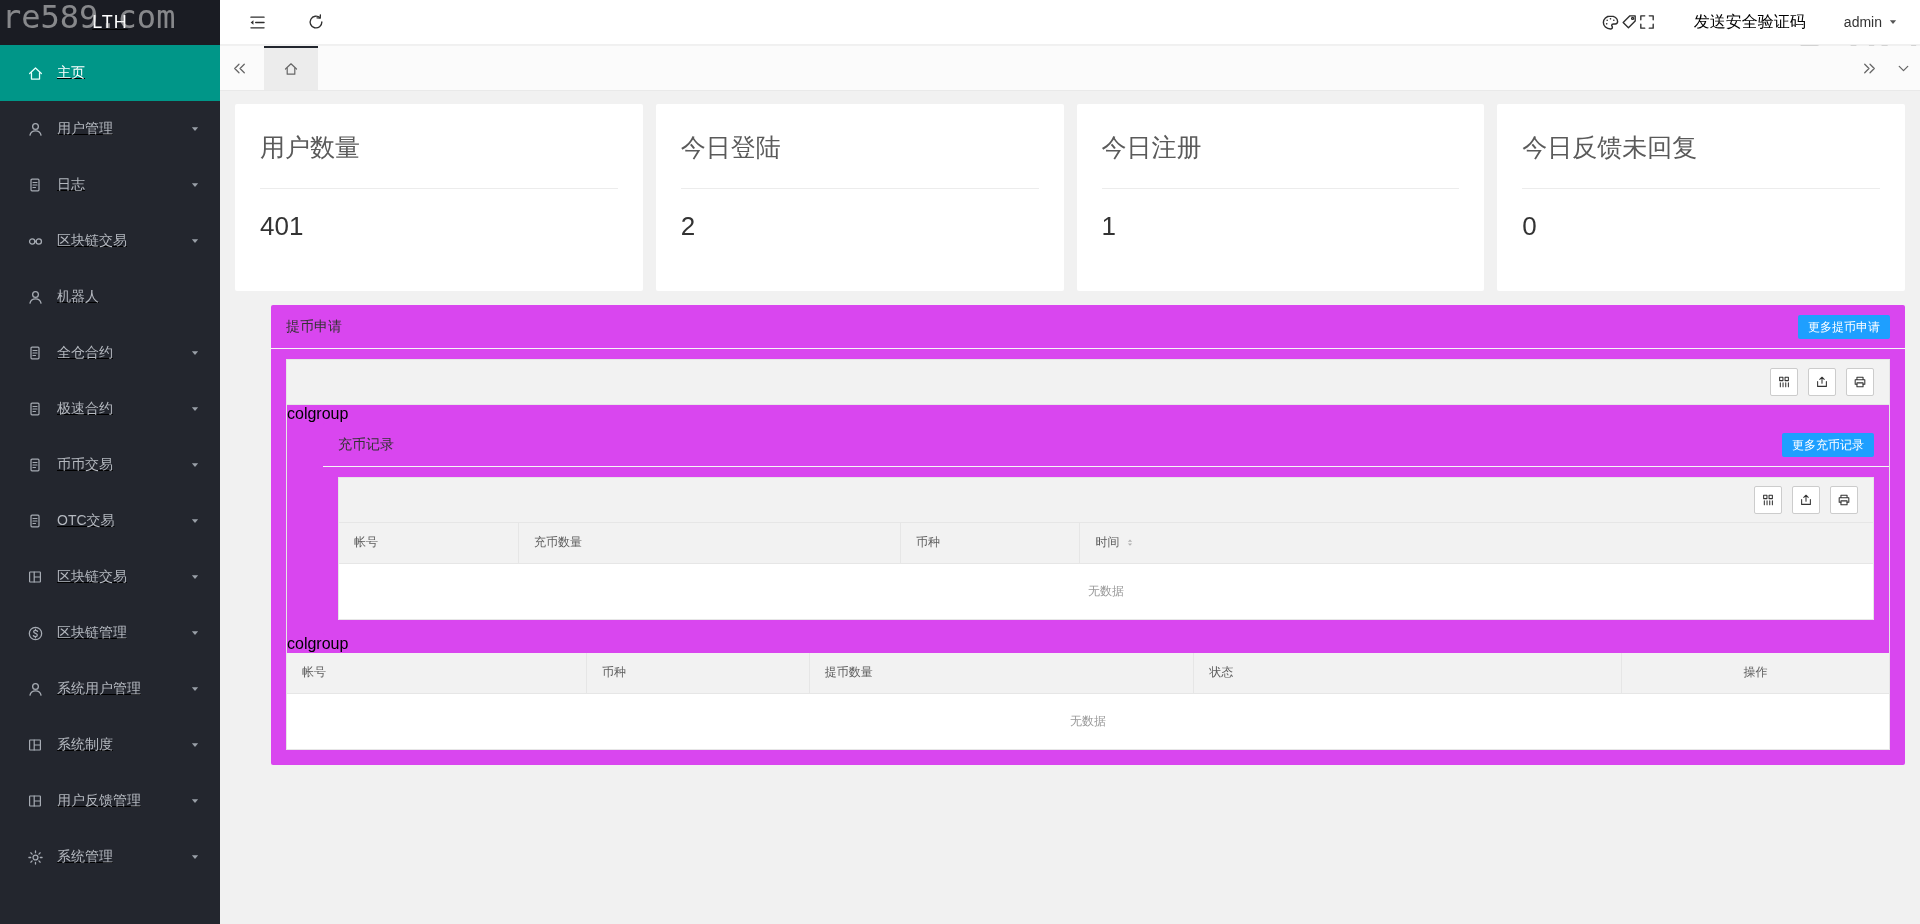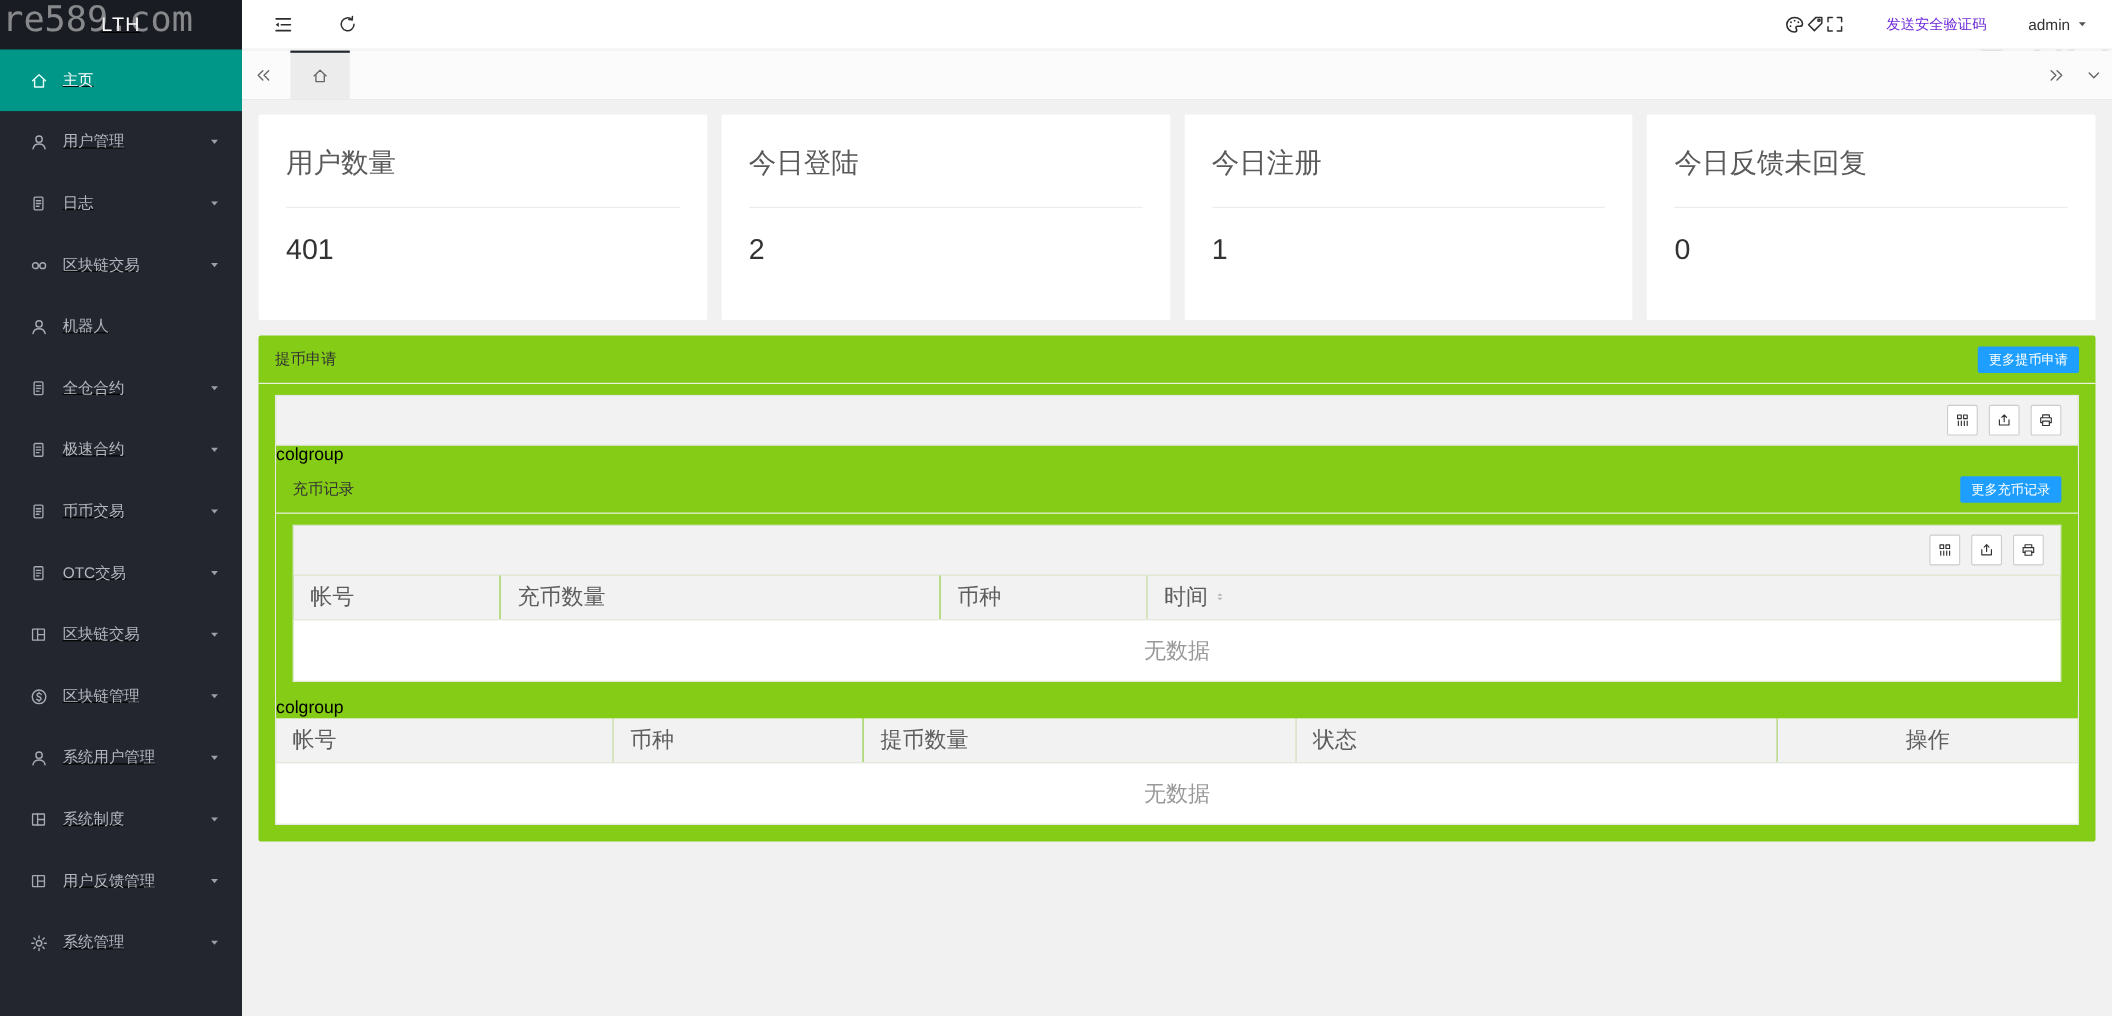--- a/index.html
+++ b/index.html
@@ -18,50 +18,50 @@
   .menu-arrow { margin-left:auto; display:flex; color:#9aa0a8; }
 
   
   .navbar { position:absolute; left:220px; right:0; top:0; height:45px; background:#ffffff; border-bottom:1px solid #f0f0f0; display:flex; align-items:center; padding:0 22px 0 28px; z-index:4; }
   .nav-icon { color:#2e2e2e; display:flex; cursor:pointer; }
   .nav-icon + .nav-icon { margin-left:40px; }
   .nav-spacer { flex:1; }
   .nav-right { display:flex; align-items:center; }
   .nav-right .nav-icon { margin-left:0; }
   .nav-right > * { margin-left:38px; }
-  .nav-text { font-size:13px; color:#6d28d9; cursor:pointer; }
+  .nav-text { font-size:16px; color:#000000; cursor:pointer; }
   .nav-user { font-size:14px; color:#333333; display:flex; align-items:center; cursor:pointer; }
   .nav-user .icon { margin-left:6px; color:#555; display:flex; }
 
   
   .tabstrip { position:absolute; left:220px; right:0; top:46px; height:45px; background:#fbfbfb; border-bottom:1px solid #e9e9e9; display:flex; align-items:stretch; z-index:3; }
   .tab-scroll { width:38px; display:flex; align-items:center; justify-content:center; color:#666; cursor:pointer; }
   .tab-home { width:54px; margin-left:6px; background:#ececec; border-top:2px solid #22262e; display:flex; align-items:center; justify-content:center; color:#666; cursor:pointer; }
   .tab-spacer { flex:1; }
   .tab-right { display:flex; align-items:center; }
   .tab-right .tab-scroll { width:34px; }
 
   
   .content { position:absolute; left:220px; right:0; top:91px; bottom:0; background:#f1f1f1; padding:13px 15px; overflow:hidden; }
   .stats-row { display:flex; gap:13px; }
   .stat-card { flex:1; height:187px; background:#ffffff; border-radius:2px; padding:27px 25px 0; }
   .stat-title { font-size:25px; color:#5a5a5a; font-weight:400; }
   .stat-divider { border:none; border-top:1px solid #ececec; margin:24px 0 22px; }
   .stat-value { font-size:26px; color:#333333; }
 
   .panels-row { display:flex; gap:15px; margin-top:14px; }
-  .panel { flex:1; background:#84cc16; border-radius:2px; }
+  .panel { flex:1; background:#d946ef; border-radius:2px;margin-left:36px; }
   .panel-header { height:44px; display:flex; align-items:center; padding:0 15px; border-bottom:1px solid #f6f6f6; }
   .panel-title { font-size:14px; color:#333333; }
   .more-btn { margin-left:auto; background:#1E9FFF; color:#ffffff; border:none; height:24px; line-height:24px; padding:0 10px; font-size:12px; border-radius:2px; cursor:pointer; font-family:inherit; }
   .panel-body { padding:10px 15px 15px; }
   .table-box { border:1px solid #e6e6e6; }
   .table-toolbar { background:#f2f2f2; border-bottom:1px solid #e6e6e6; padding:8px 15px; display:flex; justify-content:flex-end; gap:10px; }
   .tool-btn { width:28px; height:28px; background:#ffffff; border:1px solid #cccccc; border-radius:2px; display:flex; align-items:center; justify-content:center; color:#333; cursor:pointer; }
-  table { width:100%; border-collapse:collapse; font-size:20px; table-layout:fixed; }
+  table { width:100%; border-collapse:collapse; font-size:12px; table-layout:fixed; }
   th { background:#f2f2f2; height:40px; padding:0 15px; font-weight:400; color:#5d5d5d; text-align:left; border-bottom:1px solid #e6e6e6; overflow:hidden; white-space:nowrap; }
   th + th { border-left:1px solid #e6e6e6; }
   th.al-center { text-align:center; }
   .th-inner { display:inline-flex; align-items:center; gap:6px; }
   td.empty-cell { text-align:center; color:#999999; height:56px; background:#ffffff; }
 
   
   .wm { position:absolute; font-family:"DejaVu Sans Mono","Liberation Mono",monospace; pointer-events:none; z-index:10; }
   .wm-tl { left:2px; top:-2px; font-size:32px; color:rgba(225,225,225,0.55); }
   .wm-tr { left:1795px; top:18px; font-size:56px; color:rgba(140,140,140,0.30); z-index:2; }

